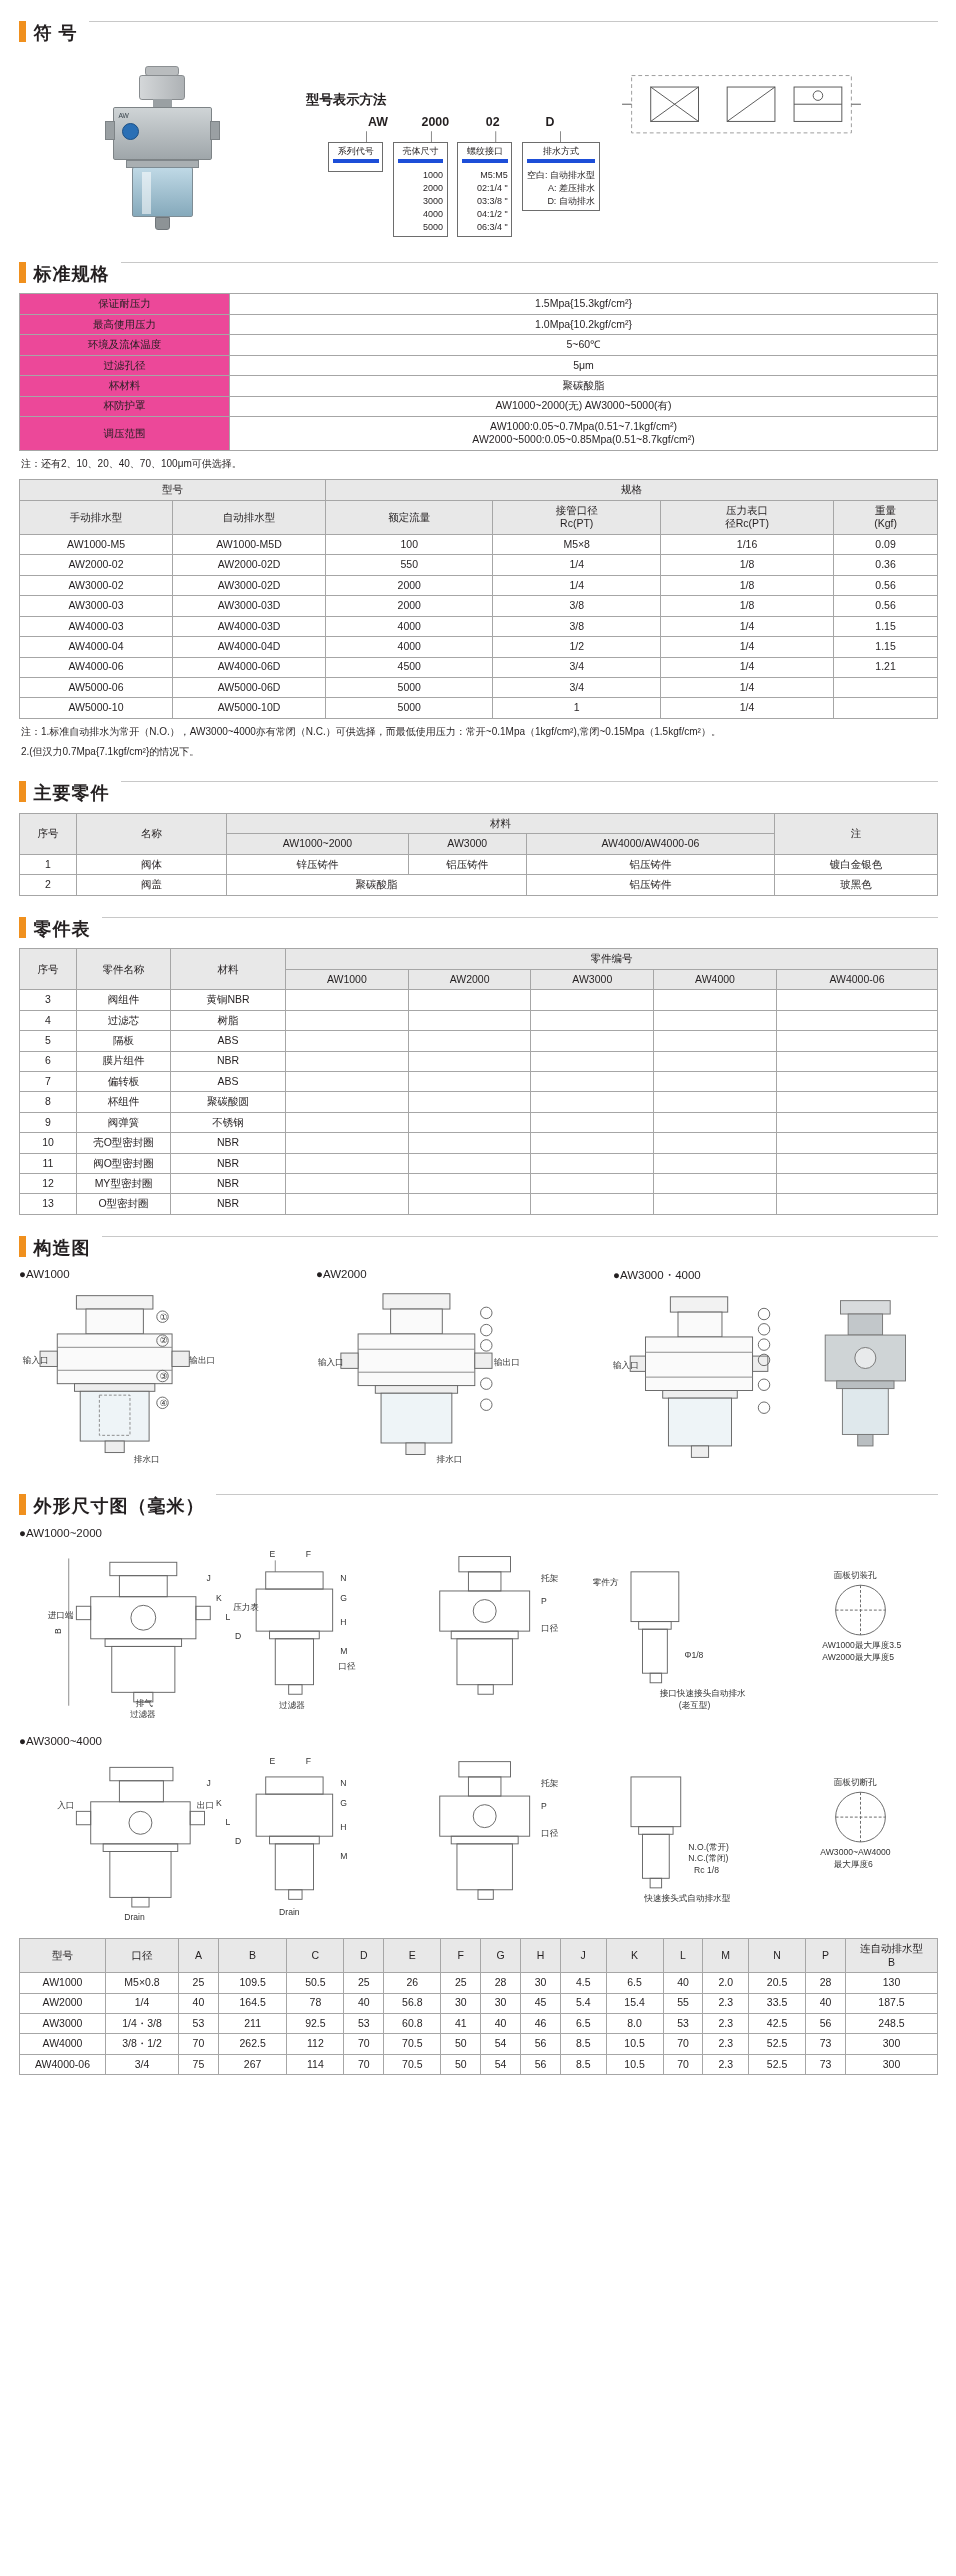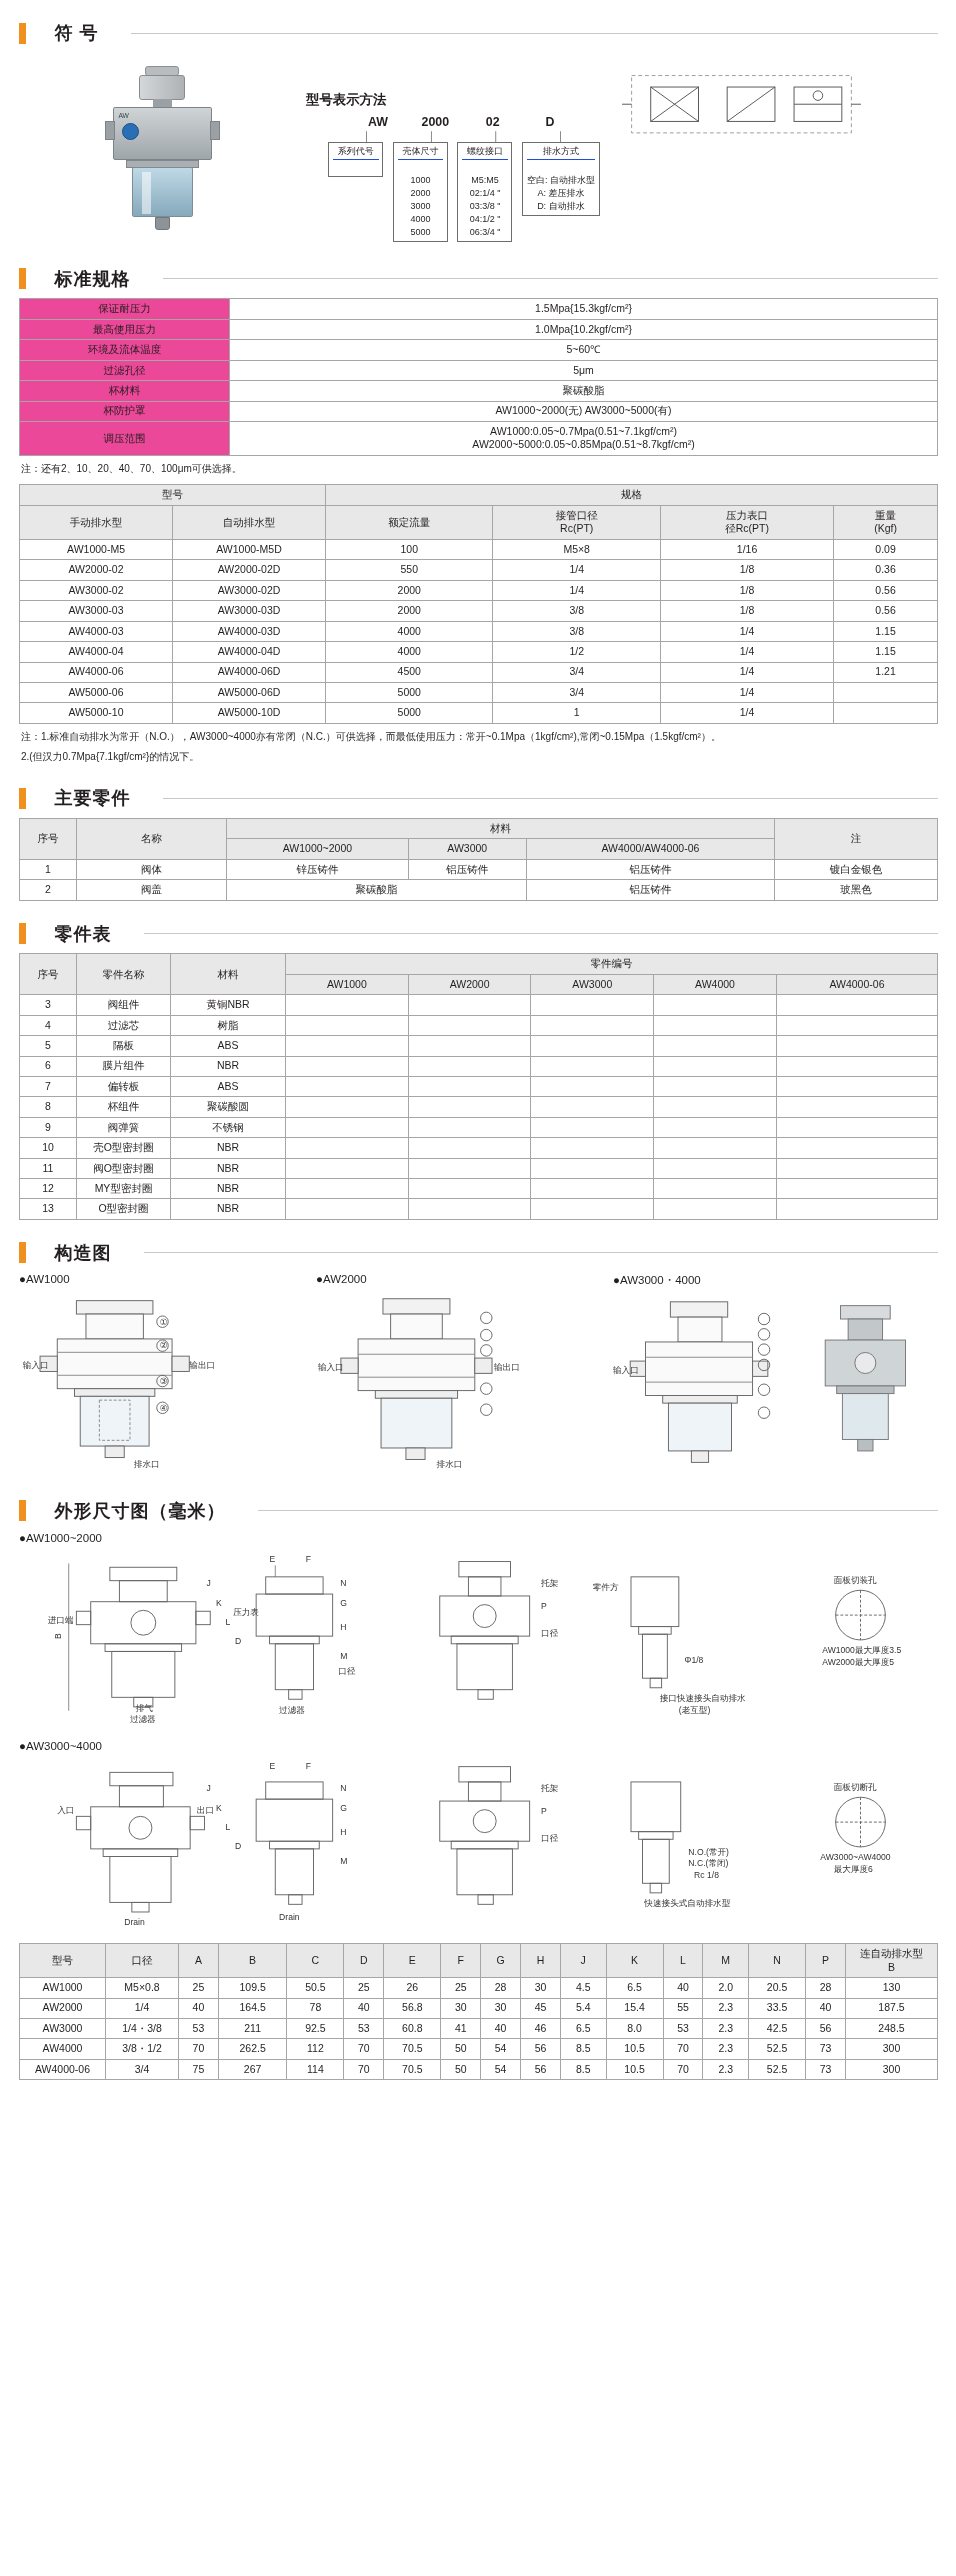--- a/index.html
+++ b/index.html
@@ -9,23 +9,22 @@
     background: #ffffff;
     font-family: "Liberation Sans", sans-serif;
     color: #231f20;
     font-size: 11.5px;
   }
   .page { width: 957px; padding: 0 19px 29px 19px; }
 
   
   .sec-head {
     display: flex;
-    align-items: center;
+    align-items: flex-start;
     margin: 21px 0 7.7px 0;
-    gap: 21px;
   }
   .sec-head .bar {
     width: 6.7px; height: 21px; background: #f0901e; margin-right: 7.7px;
   }
   .sec-head .title {
     font-size: 18px; font-weight: bold; color: #231f20; letter-spacing: 1px;
   }
   .sec-head .rule {
     flex: 1; height: 1px; background: #c8c8c8; margin-left: 11.5px;
   }
@@ -76,22 +75,22 @@
 
   
   .pneu { width: 239px; }
 
   
   .mc-title { font-size:13.4px; font-weight:bold; margin-bottom:5.7px; }
   .mc-row { display:flex; justify-content:center; gap:13.4px; margin-bottom:1.9px;}
   .mc-cell { font-weight:bold; font-size:12.4px; text-align:center; min-width:44px; }
   .mc-boxes { display:flex; justify-content:center; gap:9.6px; align-items:flex-start;}
   .mc-box { border:1px solid #6d6d6d; padding:1.9px 3.8px; font-size:9px; line-height:1.45; min-width:55px; text-align:center;}
-  .mc-box .hd { border-bottom:1px solid #1d4ed8; padding-bottom:1px; margin-bottom:14px; white-space:nowrap;}
-  .mc-box .it { white-space:nowrap; text-align:center;}
+  .mc-box .hd { border-bottom:4px solid #1d4ed8; padding-bottom:1px; margin-bottom:6px; white-space:nowrap;}
+  .mc-box .it { white-space:nowrap; text-align:right;}
   .mc-ticks { display:flex; justify-content:center; gap:9.6px; }
   .mc-tick { min-width:55px; text-align:center; font-size:9.6px; color:#555; }
 
   
   .draw-row { display:flex; gap:9.6px; margin-top:5.7px;}
   .draw-col { flex:1; }
   .draw-label { font-size:11.5px; margin-bottom:8px;}
   .draw-box { border:0; height:182px; position:relative; }
 
   

